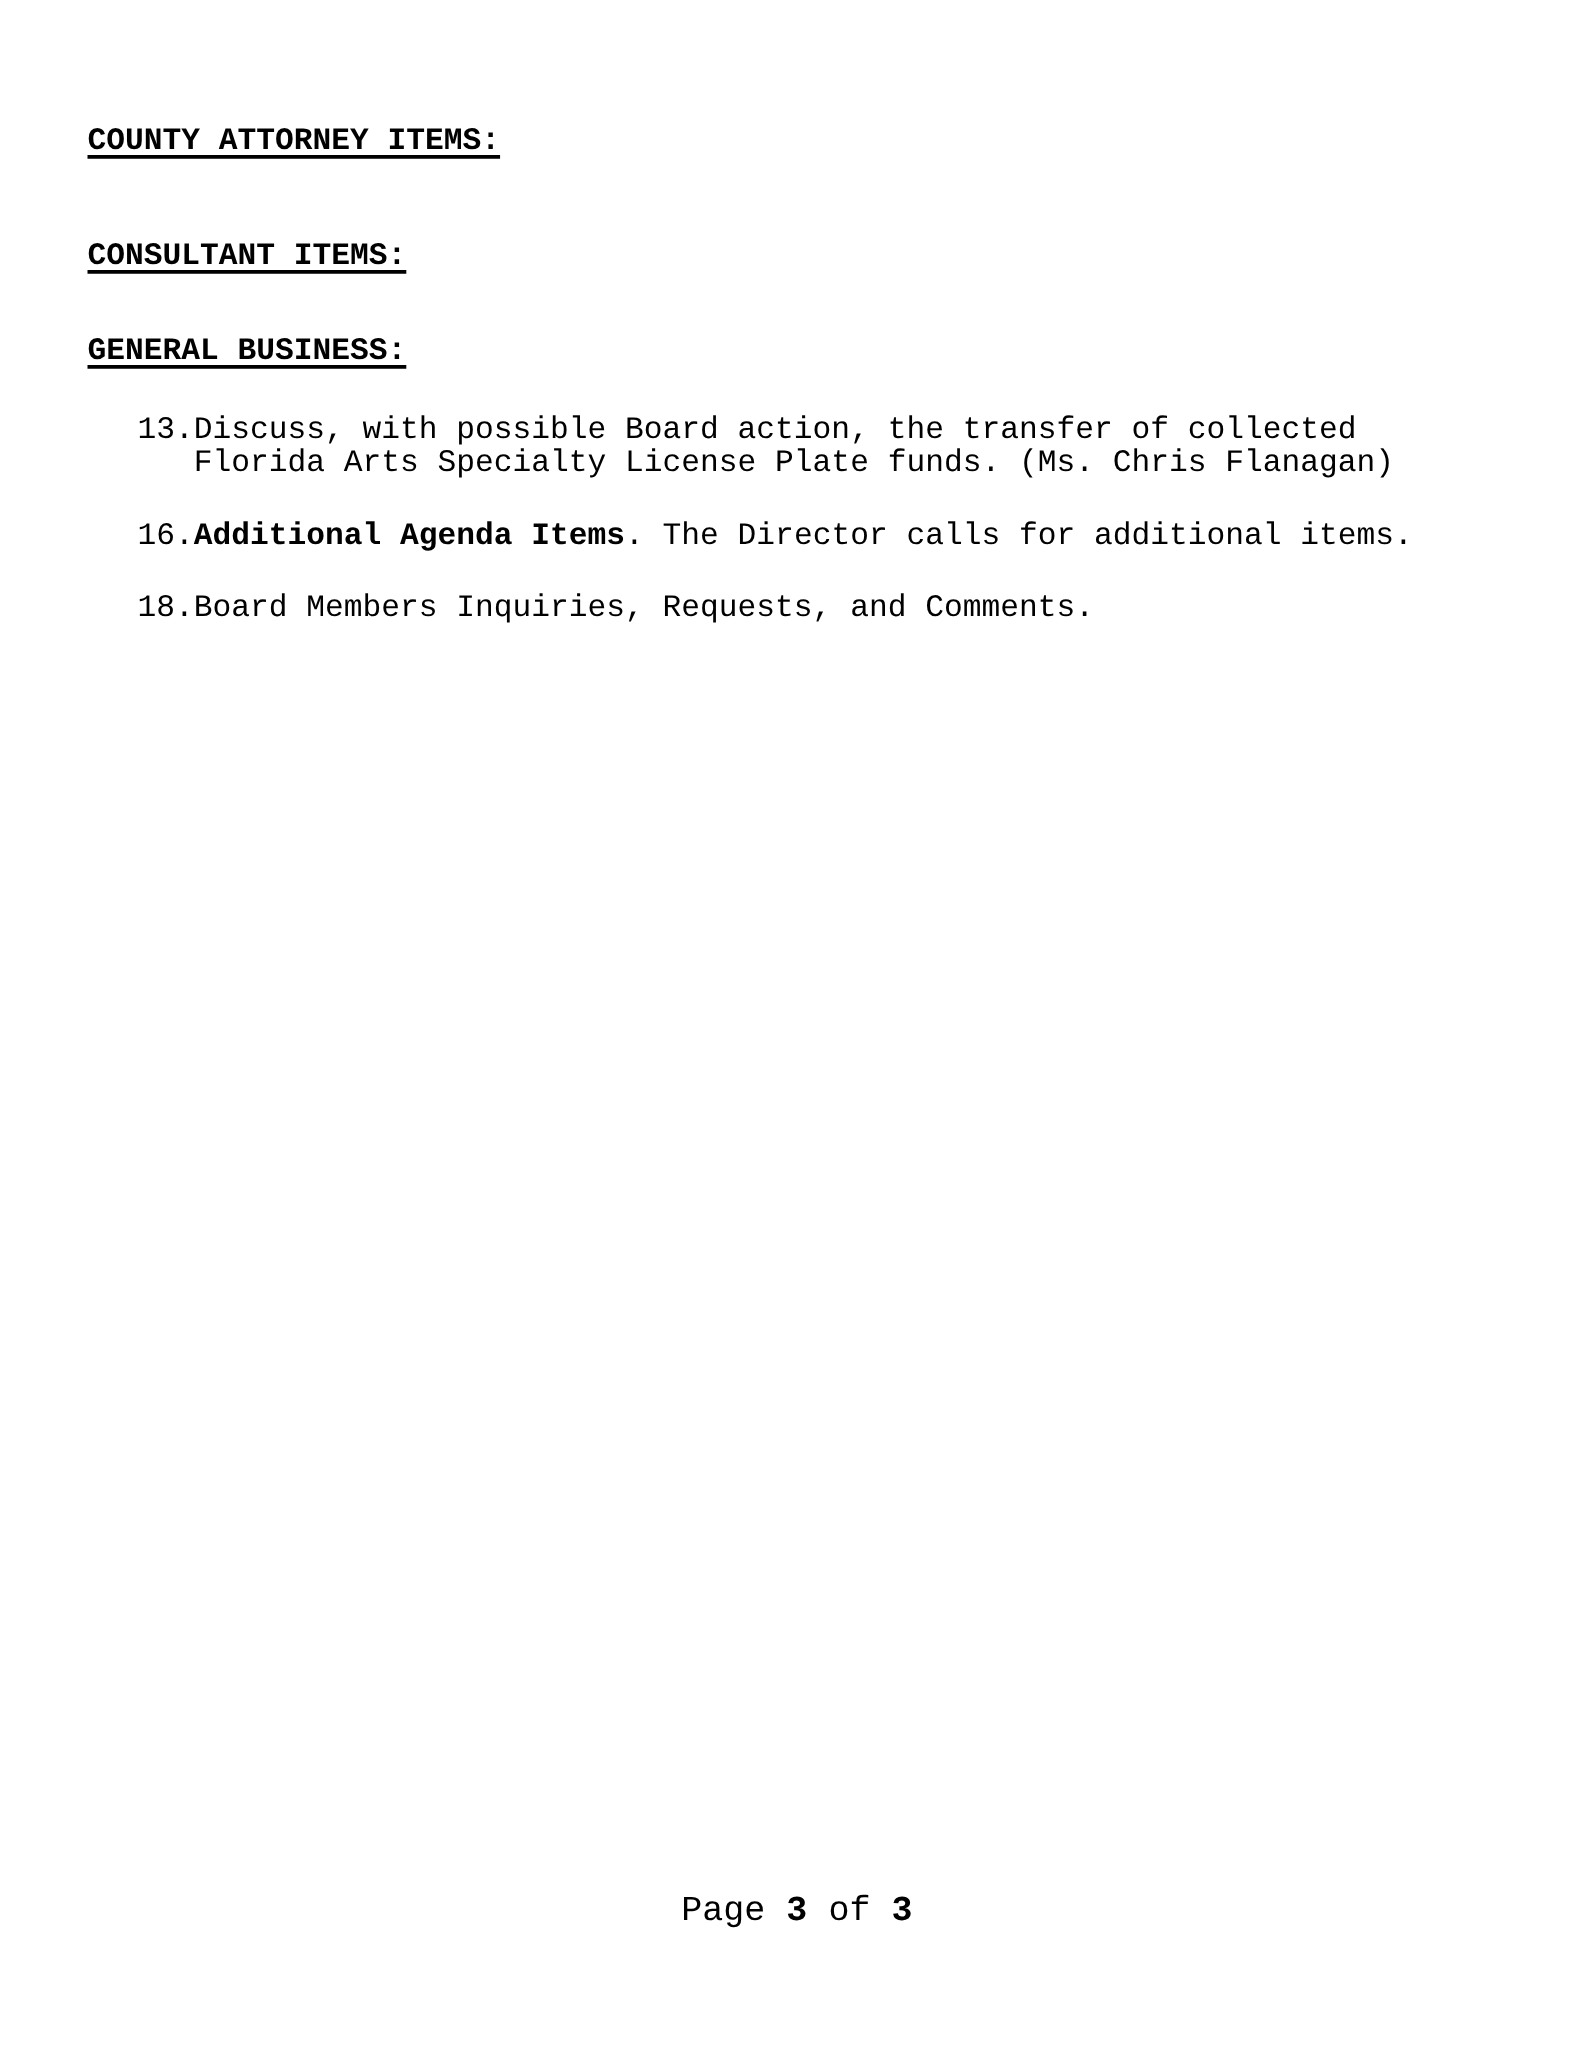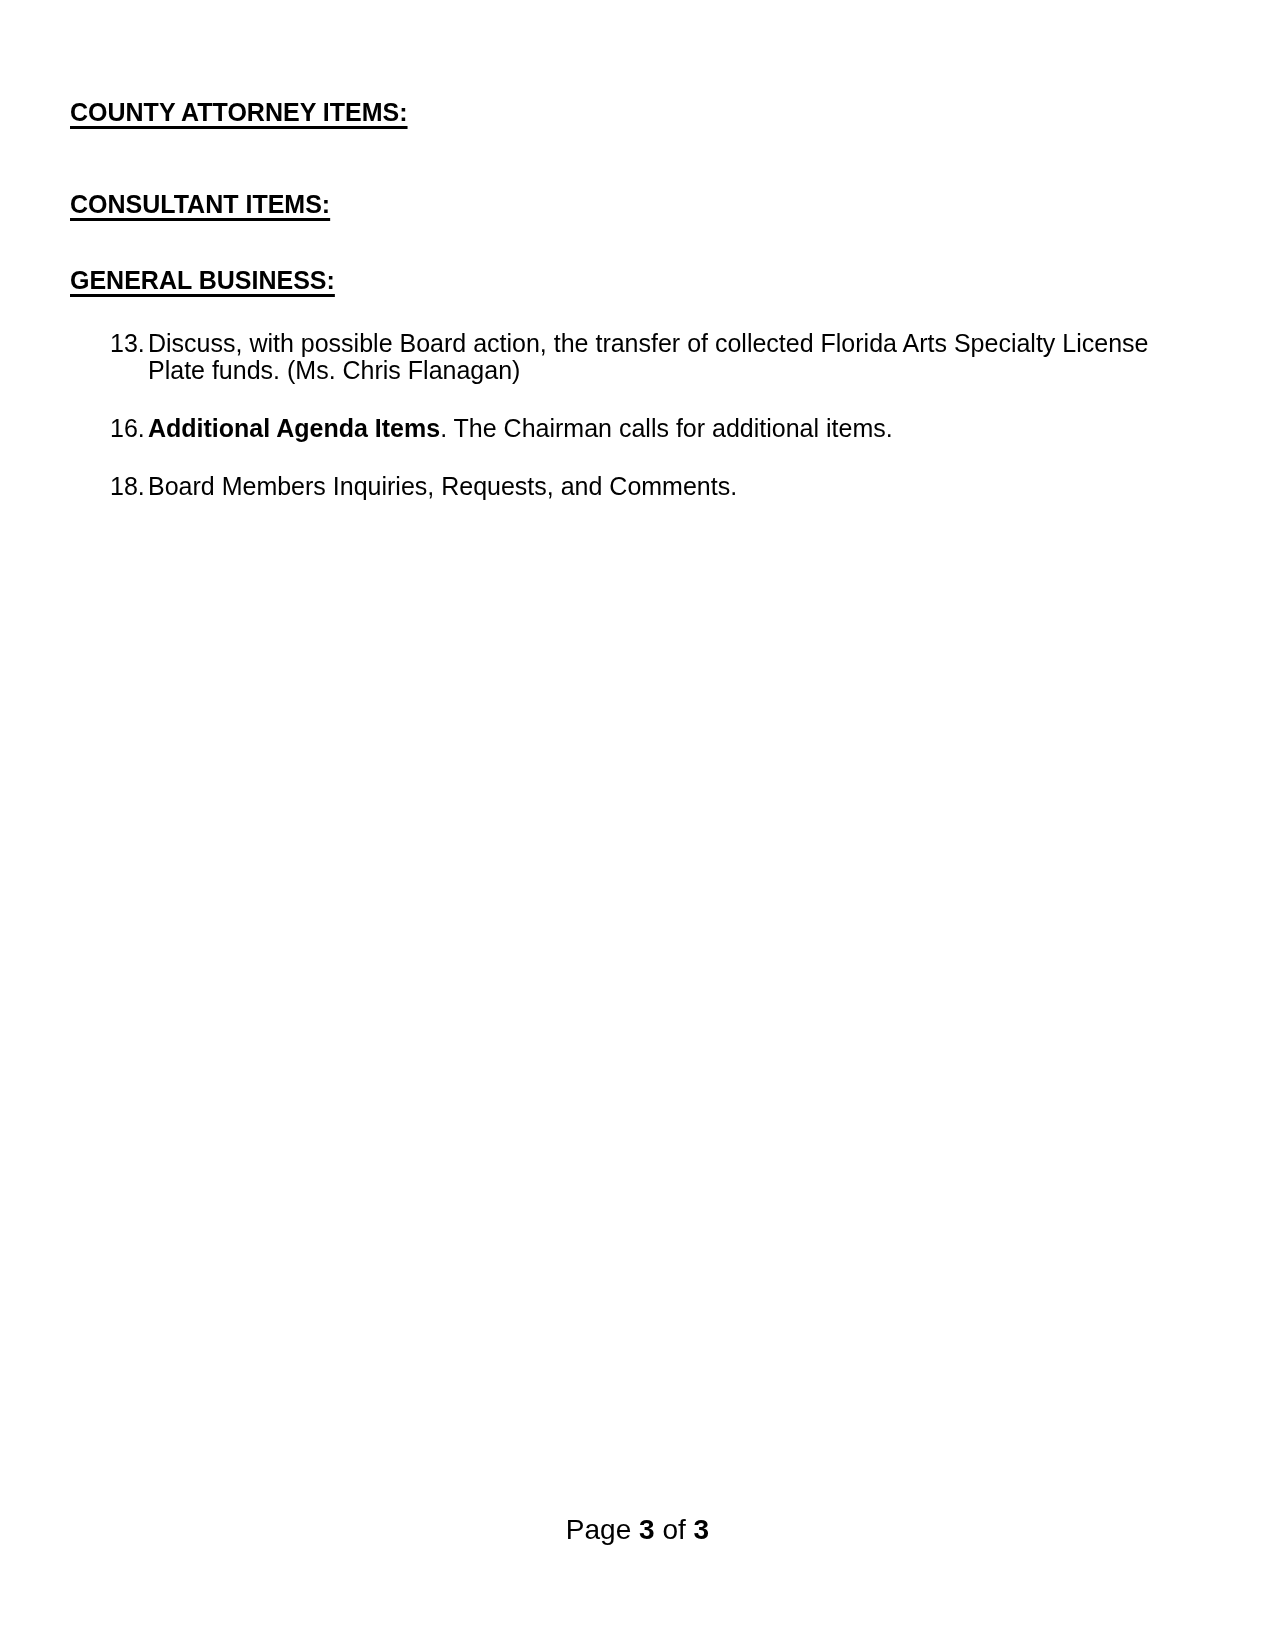--- a/index.html
+++ b/index.html
@@ -2,21 +2,21 @@
 <html><head>
 <meta charset="utf-8">
 <style>
   html, body { margin: 0; padding: 0; background: #ffffff; }
   .page {
     position: relative;
     width: 1275px;
     height: 1650px;
     background: #ffffff;
     color: #000000;
-    font-family: Liberation Sans, sans-serif;
+    font-family: Liberation Mono, monospace;
     overflow: hidden;
   }
   .content {
     padding: 98px 72px 0 70px;
   }
   .heading {
     font-size: 25px;
     line-height: 29px;
     font-weight: bold;
     margin: 0;
@@ -64,21 +64,21 @@
 
       <div class="agenda-item">
         <span class="item-number">13.</span>
         <span class="item-text"><b class="lead"></b><span>Discuss, with possible Board action, the transfer of collected Florida Arts Specialty License Plate funds. (Ms. Chris Flanagan)</span></span>
       </div>
 
 
 
       <div class="agenda-item">
         <span class="item-number">16.</span>
-        <span class="item-text"><b class="lead">Additional Agenda Items</b><span>. The Chairman calls for additional items.</span></span>
+        <span class="item-text"><b class="lead">Additional Agenda Items</b><span>. The Director calls for additional items.</span></span>
       </div>
 
 
       <div class="agenda-item">
         <span class="item-number">18.</span>
         <span class="item-text"><b class="lead"></b><span>Board Members Inquiries, Requests, and Comments.</span></span>
       </div>
 
     </div>
   </div>

